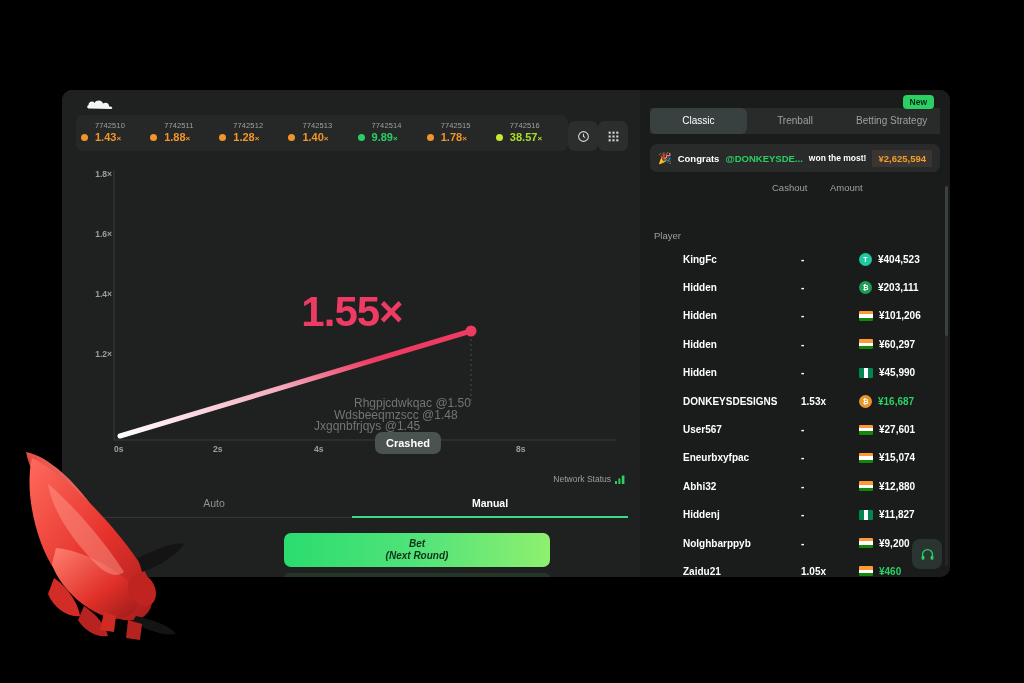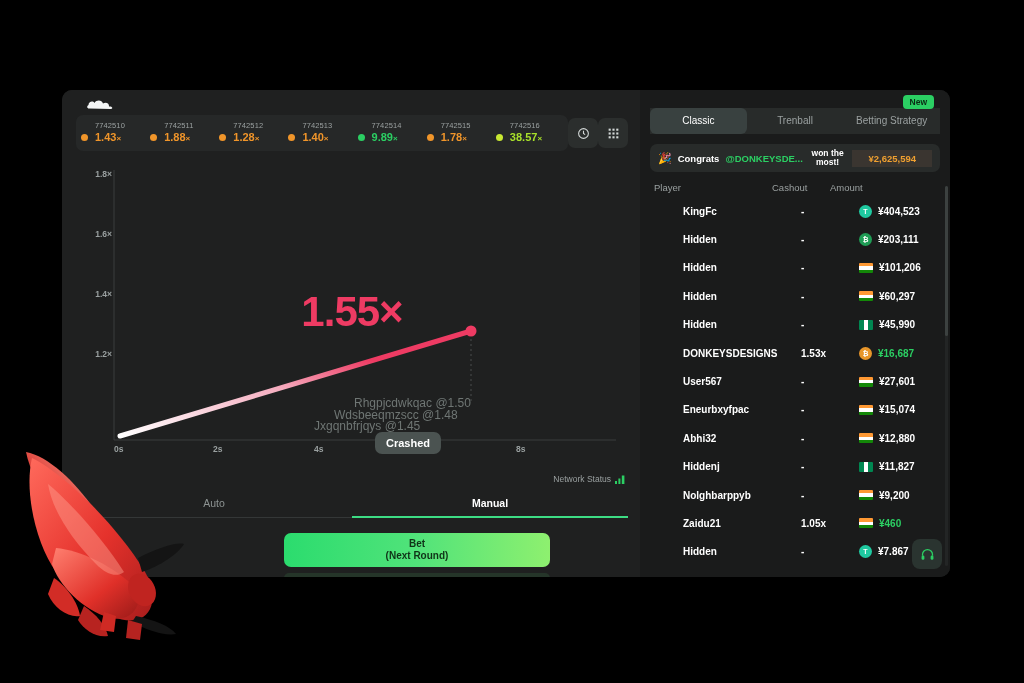--- a/index.html
+++ b/index.html
@@ -31,21 +31,21 @@
 
   .logo {
     position: absolute; left: 24px; top: 6px;
     width: 30px; height: 16px;
   }
 
   
   .hist-wrap {
     position: absolute; left: 14px; top: 25px;
     width: 552px; height: 36px;
-    display: flex; align-items: center; gap: 0;
+    display: flex; align-items: flex-end; gap: 0;
   }
   .hist-bar {
     flex: 1; height: 36px;
     background: #262828;
     border-radius: 7px;
     display: flex; align-items: center;
     padding: 0 4px;
     overflow: hidden;
   }
   .hist-item {
@@ -142,20 +142,21 @@
 
   
   .bet-btn {
     position: absolute; left: 222px; top: 443px;
     width: 266px; height: 34px;
     border-radius: 7px;
     background: linear-gradient(90deg,#2bdc6e 0%,#51e37a 50%,#8ef06f 100%);
     color: #103318; text-align: center;
     display: flex; flex-direction: column; justify-content: center;
     line-height: 12px;
+    font-style: italic;
   }
   .bet-btn .l1 { font-size: 10px; font-weight: bold; }
   .bet-btn .l2 { font-size: 10px; font-weight: bold; }
 
   .demo-note {
     position: absolute; left: 222px; top: 483px;
     width: 266px; height: 20px;
     background: #253529; border-radius: 5px;
     display: flex; align-items: center; justify-content: center; gap: 5px;
     font-size: 9px; color: #c9cfce;
@@ -195,28 +196,28 @@
   }
   .congrats .ttl { color: #fff; font-weight: bold; }
   .congrats .usr { color: #2bcf63; font-weight: bold; }
   .congrats .won {
     color: #fff; font-weight: bold; font-size: 8.5px;
     line-height: 9px; text-align: center; margin-left: auto;
   }
   .congrats .amt {
     background: #3a3530; color: #f0a030;
     font-weight: bold; font-size: 9.5px;
-    padding: 3px 16px; border-radius: 0;
+    padding: 3px 6px; border-radius: 0;
   }
 
   .thead {
     display: flex; margin-top: 10px; font-size: 9.5px; color: #9aa0a0;
     padding: 0 4px;
   }
-  .thead .c1 { width: 118px; }
+  .thead .c1 { width: 118px; margin-top: 48px; }
   .thead .c2 { width: 58px; }
   .thead .c3 { flex: 1; }
 
   .tbody { margin-top: 4px; }
   .trow {
     display: flex; align-items: center;
     height: 28.4px; padding: 0 4px;
     font-size: 10px;
     margin-left: 29px;
   }

